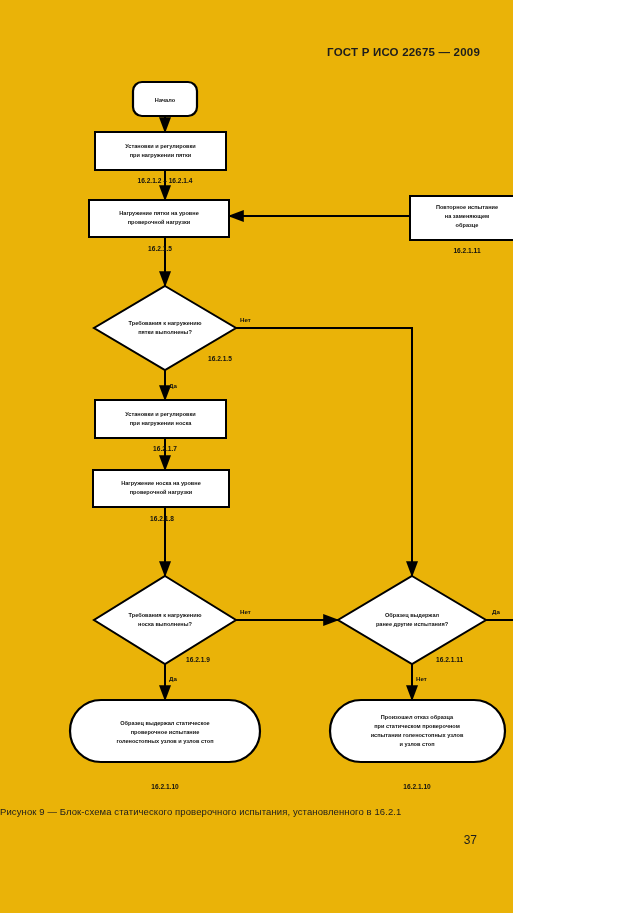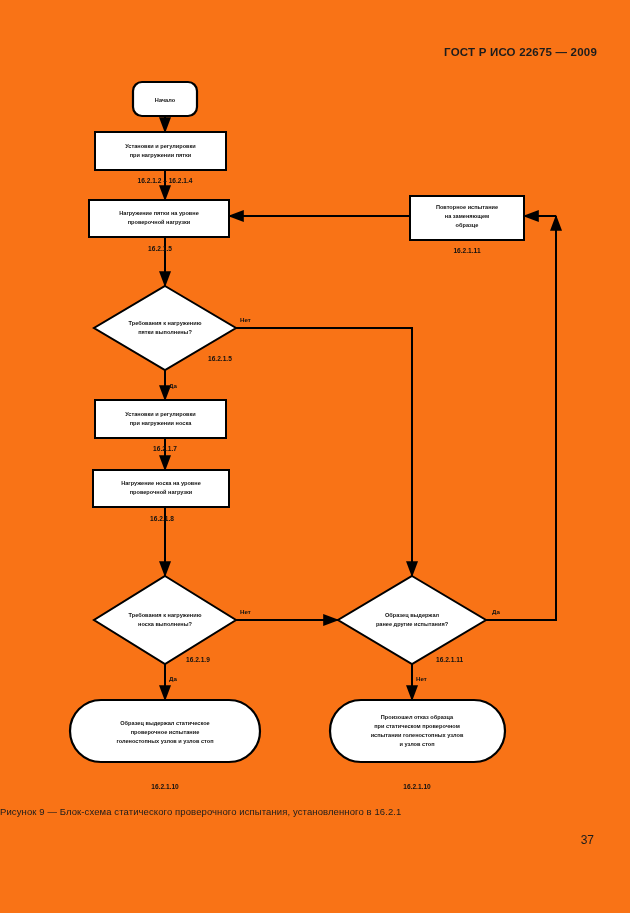--- a/index.html
+++ b/index.html
@@ -1,18 +1,18 @@
 <!DOCTYPE html>
 <html><head>
 <meta charset="utf-8">
 <style>
   html,body{margin:0;padding:0;background:#fff;}
   body{width:630px;height:913px;position:relative;
        font-family:"Liberation Sans", sans-serif;color:#1a1a1a;}
-  #page{position:absolute;inset:0;width:630px;height:913px;overflow:hidden;background:#f97316;}
+  #page{position:absolute;inset:0;width:513px;height:913px;overflow:hidden;background:#eab308;}
 
   .std-header{position:absolute;top:46px;right:33px;font-size:11.5px;font-weight:bold;
               letter-spacing:.2px;color:#1d1d1d;white-space:nowrap;}
 
   #flow{position:absolute;left:0;top:0;width:630px;height:820px;}
 
   .fig-caption{position:absolute;left:0;top:806px;width:630px;text-align:left;
                font-size:9.5px;color:#1d1d1d;letter-spacing:.1px;}
   .fig-caption .cap-inner{display:inline-block;white-space:nowrap;}
 

